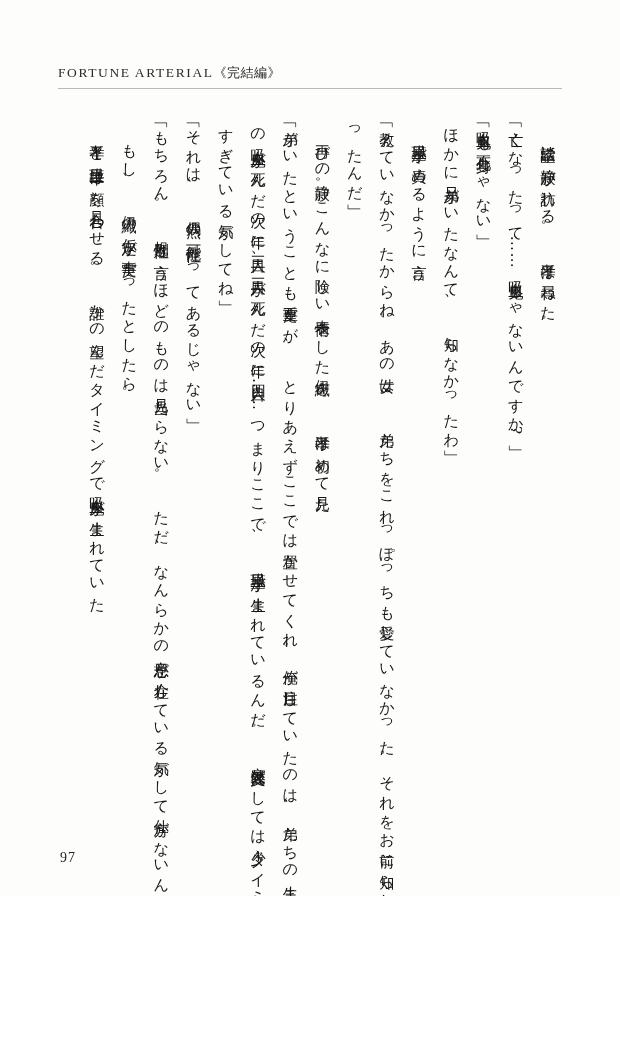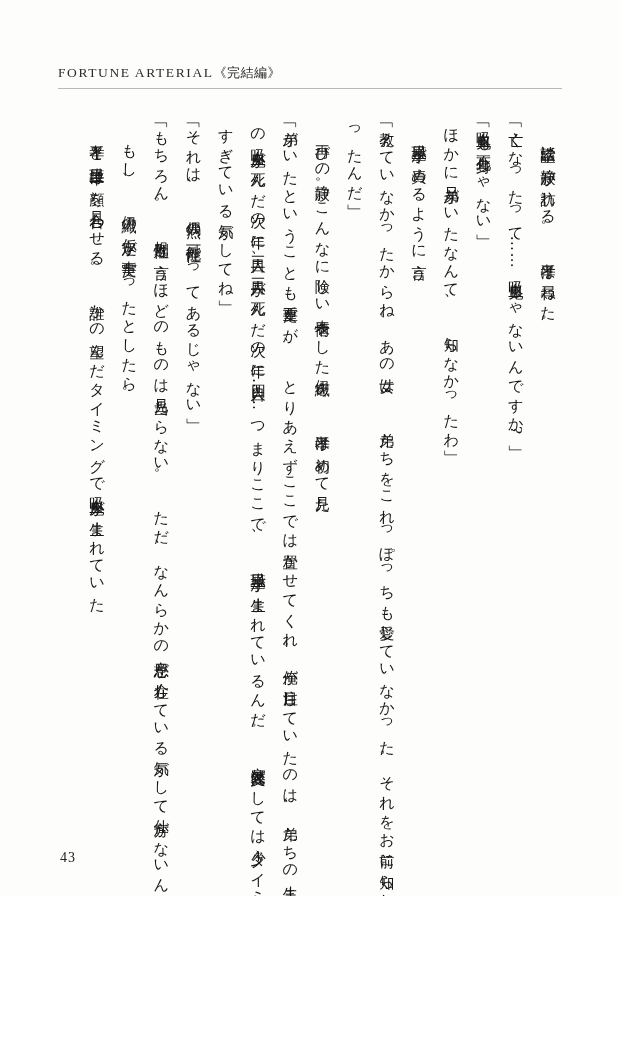--- a/index.html
+++ b/index.html
@@ -103,15 +103,15 @@
     <p class="indent">瑛里華が責めるように言う。</p>
     <p>「教えていなかったからね。あの女は、　弟たちをこれっぽっちも愛していなかった。それをお前に知られたくなかったんだ」</p>
     <p class="indent">再びの静寂。こんなに険しい表情をした伊織を、　孝平は初めて見た。</p>
     <p>「弟がいたということも重要だが、　とりあえずここでは置かせてくれ。俺が注目していたのは、弟たちの生まれた時期だ。二人目の吸血鬼が死んだ次の年に三人目、三人目が死んだ次の年に四人目……つまりここで、　瑛里華が生まれているんだ。　突然変異にしては少々タイミングが揃いすぎている気がしてね」</p>
     <p>「それは、　偶然の可能性だってあるじゃない」</p>
     <p>「もちろん。　規則性と言うほどのものは見当たらない。　ただ、なんらかの意思が介在している気がして仕方がないんだ」</p>
     <p class="indent">もし、　伊織の仮定が事実だったとしたら。</p>
     <p class="indent">孝平と瑛里華は顔を見合わせる。　誰かの望んだタイミングで吸血鬼が生まれていた</p>
   </div>
 
-  <div class="folio">43</div>
+  <div class="folio">97</div>
 
 </div>
 
 </body></html>

